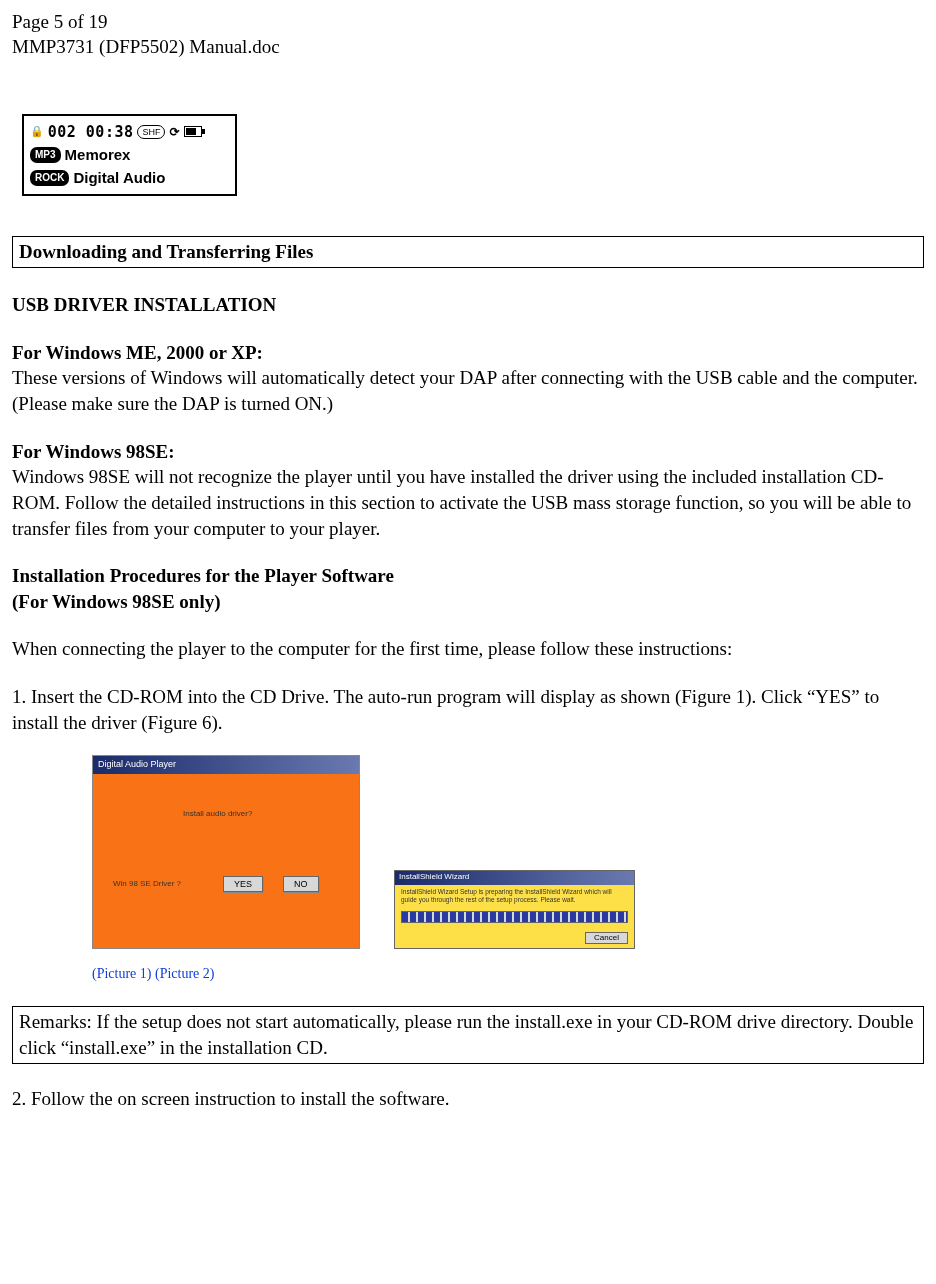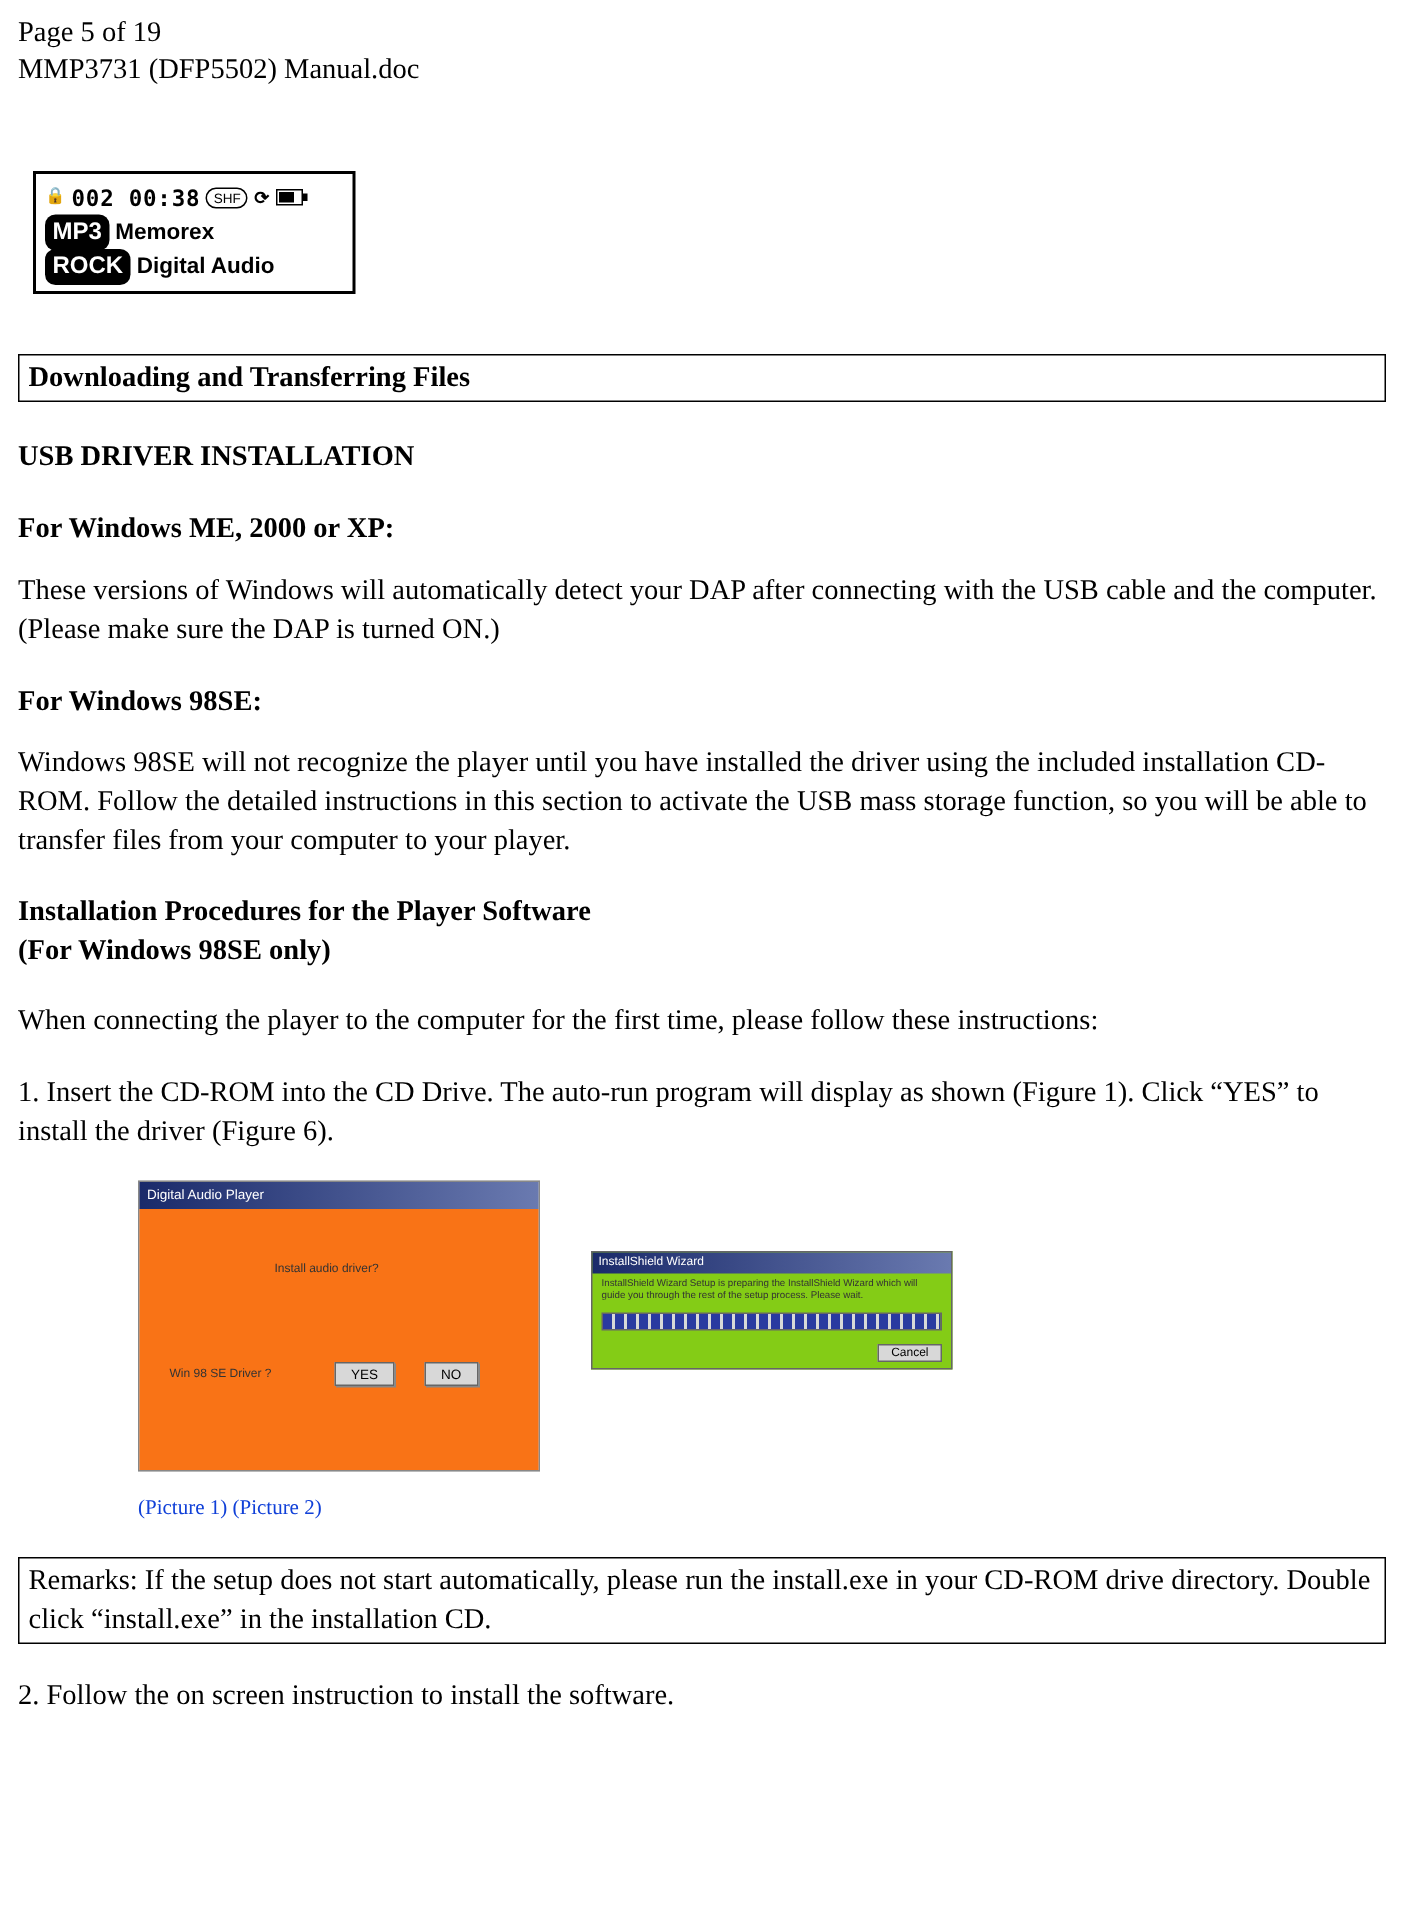--- a/index.html
+++ b/index.html
@@ -31,21 +31,21 @@
       display: flex;
       align-items: center;
       gap: 4px;
       height: 23px;
     }
     .pill-black {
       background: #000;
       color: #fff;
       border-radius: 7px;
       padding: 1px 5px;
-      font-size: 16px;
+      font-size: 10px;
       font-weight: bold;
     }
     .pill-outline {
       border: 1.5px solid #000;
       border-radius: 7px;
       padding: 0 4px;
       font-size: 9px;
       font-weight: normal;
       background: #fff;
     }
@@ -96,21 +96,21 @@
       font-weight: bold;
       margin-top: 24px;
     }
     .bold {
       font-weight: bold;
     }
     p {
       margin: 0;
     }
     .para {
-      margin-top: 16px;
+      margin-top: 0;
     }
     .gap {
       margin-top: 22px;
     }
     .figs {
       display: flex;
       gap: 34px;
       margin-top: 20px;
       margin-left: 80px;
     }
@@ -146,22 +146,22 @@
       font-size: 9px;
       border: 1px solid #666;
       background: #d8d8d8;
       padding: 1px 10px;
       box-shadow: 1px 1px 0 #888;
     }
     .fig2 {
       width: 239px;
       height: 77px;
       border: 1px solid #666;
-      background: #84cc16;
-      margin-top: 47px;
+      background: #fde047;
+      margin-top: 115px;
       font-family: Arial, sans-serif;
       position: relative;
     }
     .fig2-title {
       background: linear-gradient(to right, #1a2a6a, #6a7ab0);
       height: 14px;
       color: #fff;
       font-size: 8px;
       padding: 1px 4px;
       box-sizing: border-box;

